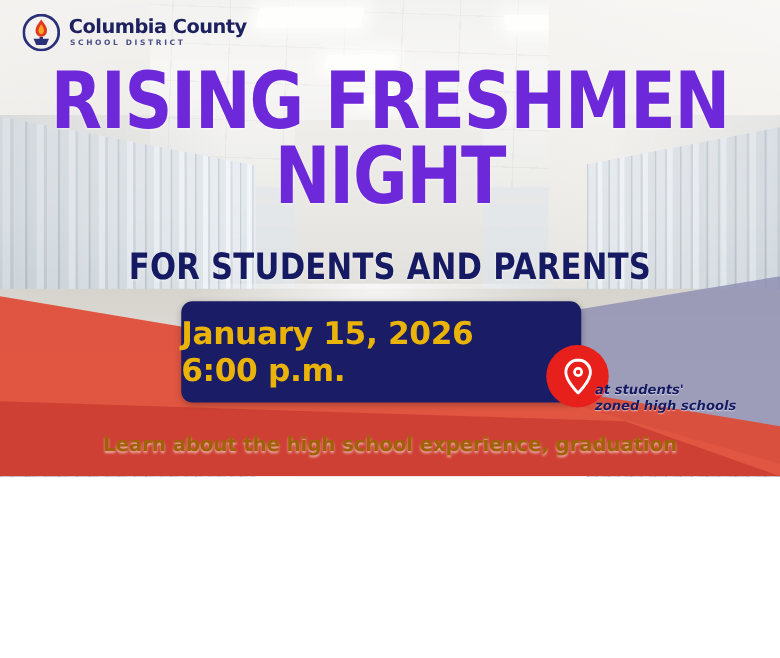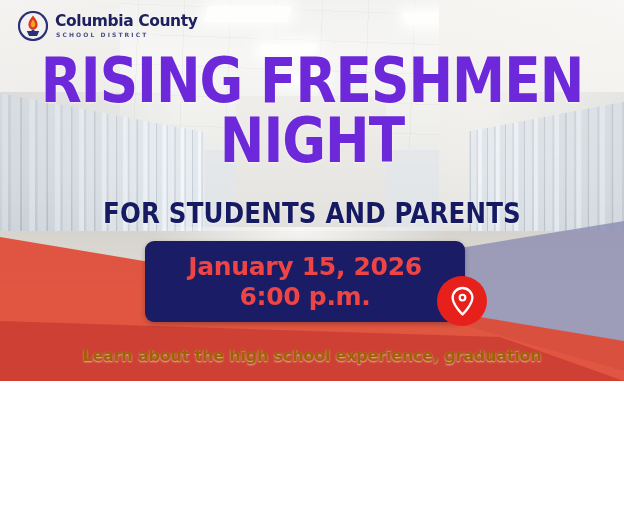--- a/index.html
+++ b/index.html
@@ -151,22 +151,22 @@
   }
 
   
   .datebox{
     position:absolute;left:145px;top:241px;
     width:320px;height:81px;
     background:#1a1d66;
     border-radius:9px;
     box-shadow:0 2px 5px rgba(0,0,0,.25);
     display:flex;flex-direction:column;
-    align-items:center;justify-content:center;
-    color:#ef4444;
+    align-items:flex-start;justify-content:center;
+    color:#eab308;
   }
   .date-line{
     font-family:"DejaVu Sans",sans-serif;
     font-weight:bold;font-size:25px;line-height:1.18;
     letter-spacing:-.3px;
   }
   .time-line{
     font-family:"DejaVu Sans",sans-serif;
     font-weight:bold;font-size:25px;line-height:1.18;
     letter-spacing:-.3px;
@@ -260,18 +260,22 @@
     <span class="time-line">6:00 p.m.</span>
   </div>
 
   <div class="pin">
     <svg viewBox="0 0 34 38" width="31" height="34">
       <path d="M17 4.5 C10.9 4.5 6 9.4 6 15.5 C6 23.3 17 34 17 34 C17 34 28 23.3 28 15.5 C28 9.4 23.1 4.5 17 4.5 Z" fill="none" stroke="#ffffff" stroke-width="2.6" stroke-linejoin="round"></path>
       <circle cx="17" cy="15.2" r="3.2" fill="none" stroke="#ffffff" stroke-width="2.4"></circle>
     </svg>
   </div>
 
+  <div class="loc">
+    <div>at students'</div>
+    <div>zoned high schools</div>
+  </div>
 
   <div class="blurb">
     <div>Learn about the high school experience, graduation</div>
   </div>
 
 </div>
 
 </body></html>

